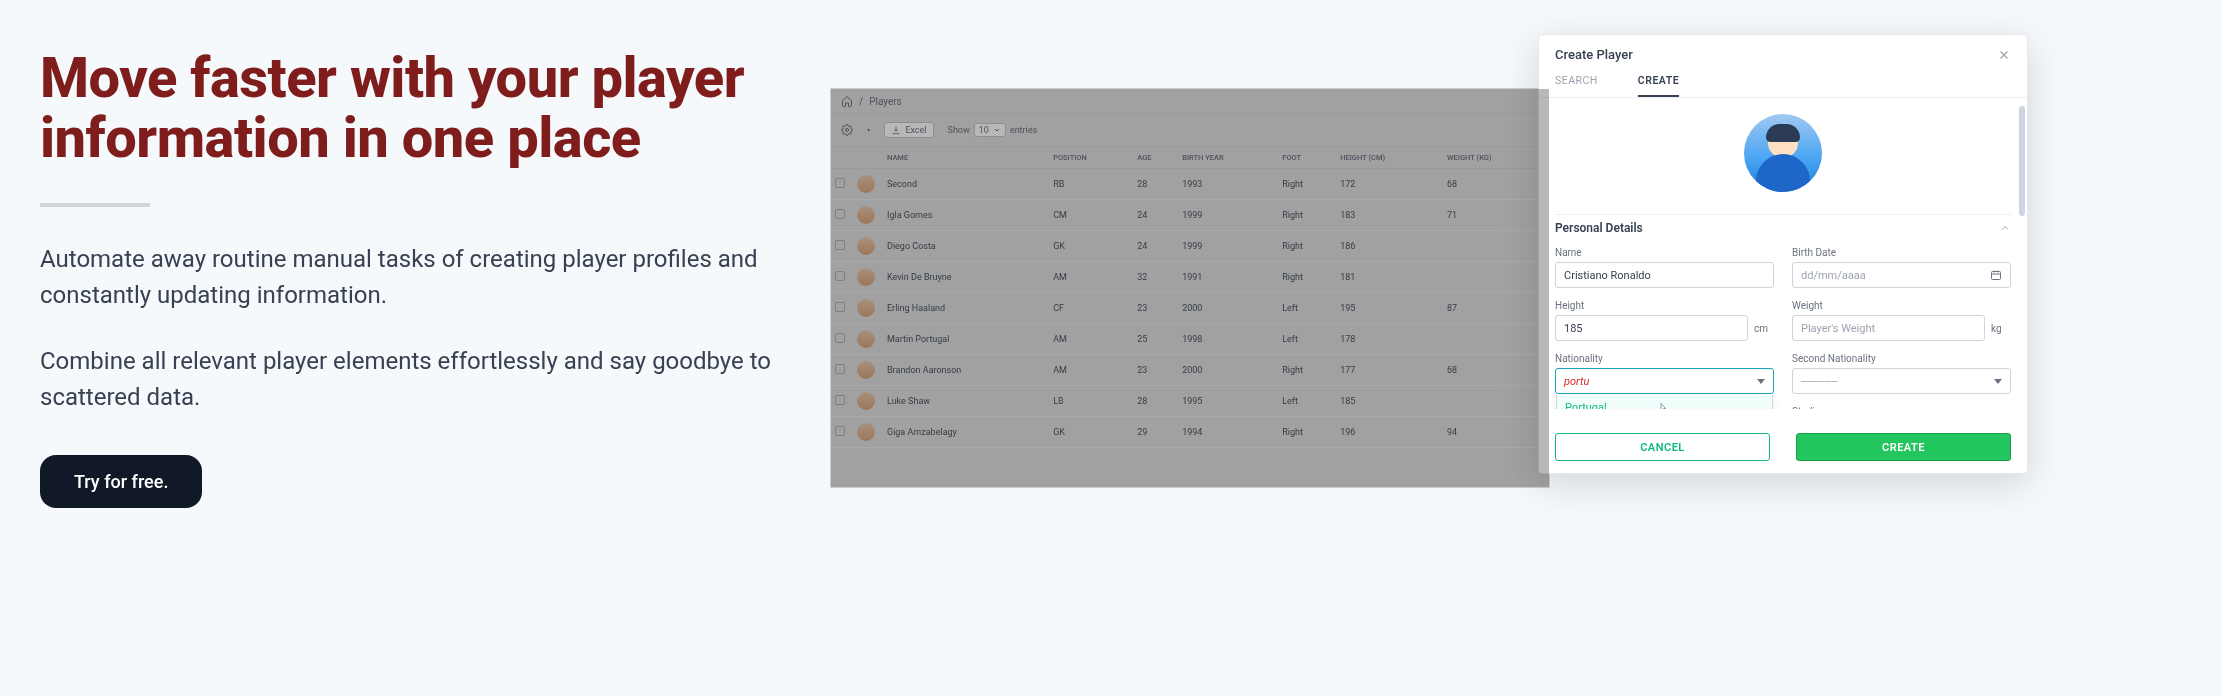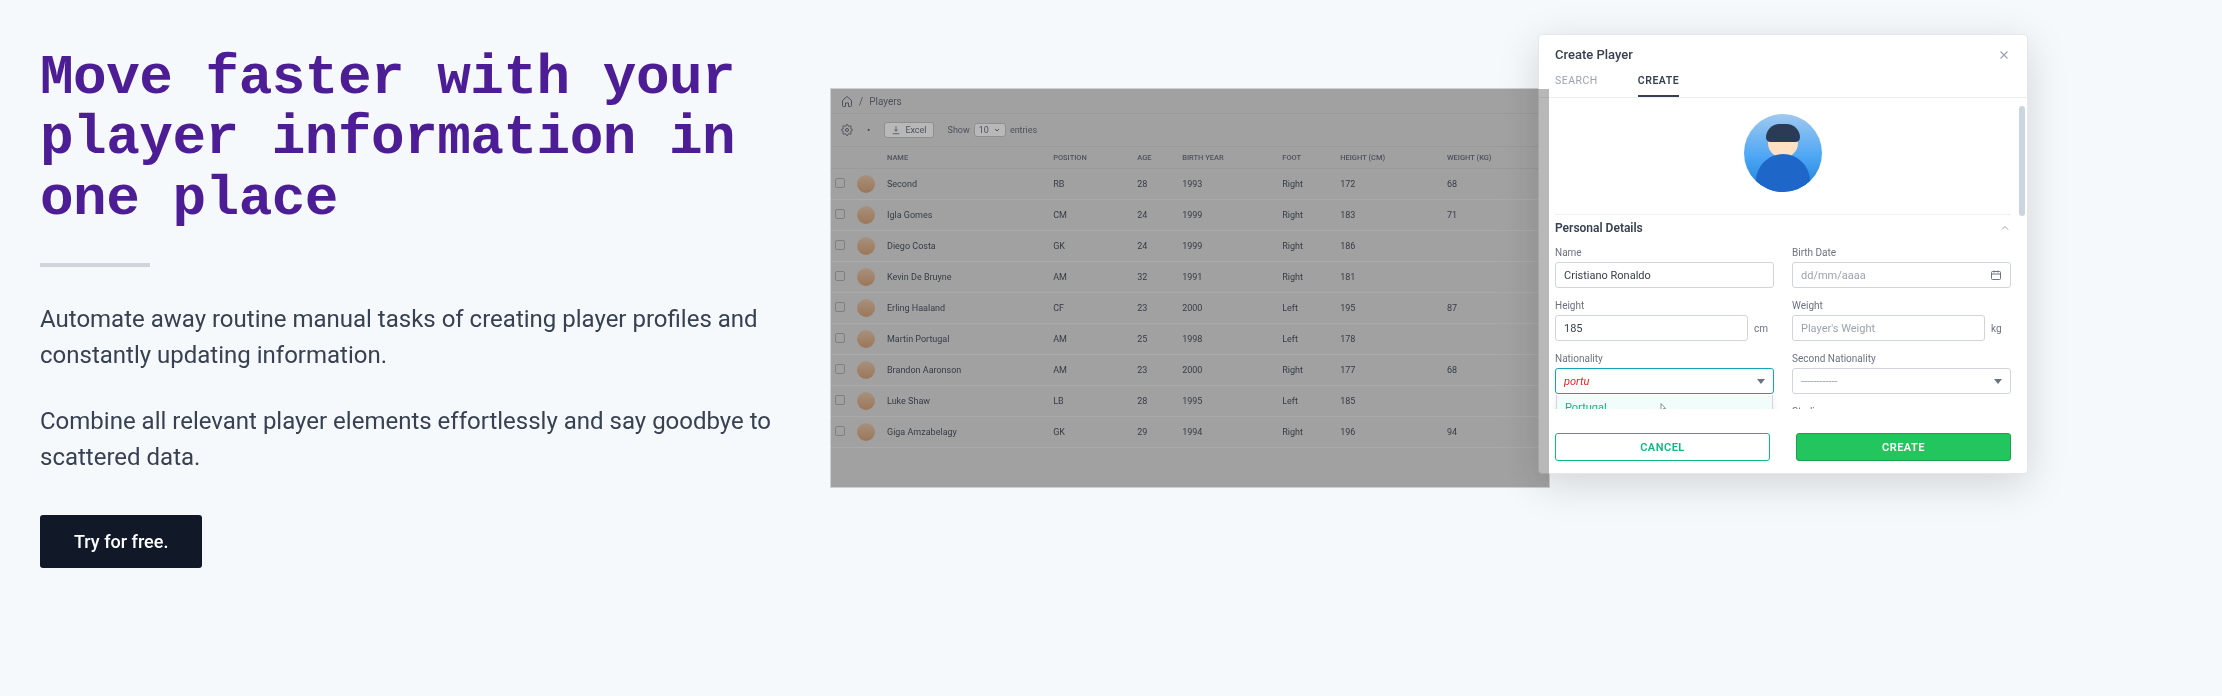--- a/index.html
+++ b/index.html
@@ -1,24 +1,24 @@
 <!DOCTYPE html>
 <html><head>
 <meta charset="utf-8">
 <style>
 * { box-sizing: border-box; margin: 0; padding: 0; }
 body { font-family: -apple-system, BlinkMacSystemFont, "Segoe UI", Roboto, Helvetica, Arial, sans-serif; background: #f6f9fb; width: 2222px; height: 696px; overflow: hidden; }
 .page { display: flex; width: 100%; height: 100%; }
 .left { width: 820px; padding: 22px 40px 0 40px; }
 .eyebrow { color: #17d4d4; font-size: 25px; font-weight: 700; letter-spacing: 0.2px; }
-.headline { color: #4c1d95; font-size: 56px; font-weight: 800; line-height: 1.08; margin-top: 26px; letter-spacing: -0.5px; font-family: Liberation Mono, monospace; }
+.headline { color: #7f1d1d; font-size: 56px; font-weight: 800; line-height: 1.08; margin-top: 26px; letter-spacing: -0.5px; }
 .rule { width: 110px; height: 4px; background: #d1d5db; margin-top: 34px; }
 .body-text { color: #374151; font-size: 24px; line-height: 1.5; margin-top: 34px; }
 .body-text + .body-text { margin-top: 30px; }
-.cta { display: inline-block; background: #111827; color: #fff; font-size: 18px; font-weight: 500; padding: 16px 34px; border-radius: 3px; margin-top: 40px; cursor: pointer; }
+.cta { display: inline-block; background: #111827; color: #fff; font-size: 18px; font-weight: 500; padding: 16px 34px; border-radius: 16px; margin-top: 40px; cursor: pointer; }
 
 .right { flex: 1; position: relative; padding-top: 32px; padding-left: 10px; }
 .app-shell { position: absolute; left: 10px; top: 88px; width: 720px; height: 400px; background: #e0e0e0; border: 1px solid #cfcfcf; font-size: 10px; color: #6b7280; }
 .app-shell::before { content: ""; position: absolute; inset: 0; background: rgba(0,0,0,0.28); pointer-events: none; z-index: 5; }
 .app-bar { display: flex; align-items: center; gap: 6px; padding: 6px 10px; border-bottom: 1px solid #d6d6d6; }
 .home-ic { width: 12px; height: 12px; }
 .toolbar { display: flex; align-items: center; gap: 14px; padding: 8px 10px; border-bottom: 1px solid #d6d6d6; }
 .gear-ic { width: 12px; height: 12px; }
 .excel-btn { display: flex; align-items: center; gap: 4px; border: 1px solid #c7c7c7; padding: 2px 6px; border-radius: 3px; font-size: 9px; background: #fff; }
 .show-entries { display: flex; align-items: center; gap: 4px; font-size: 9px; }

